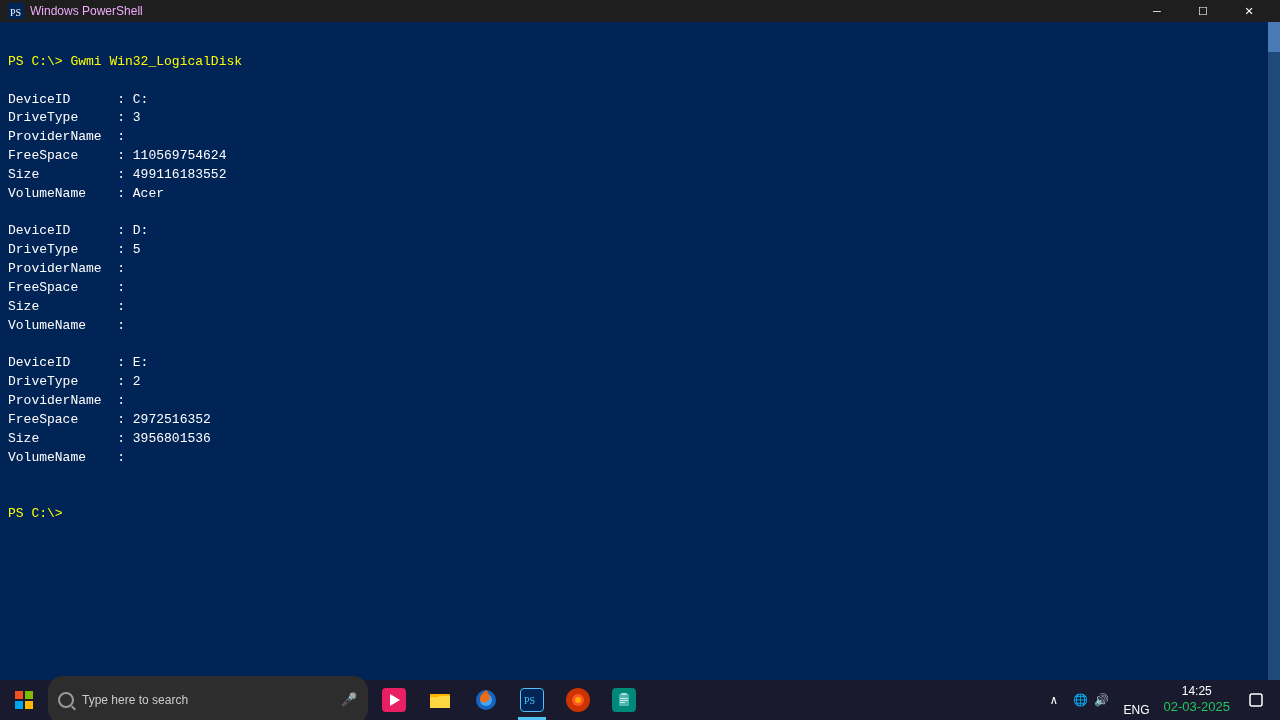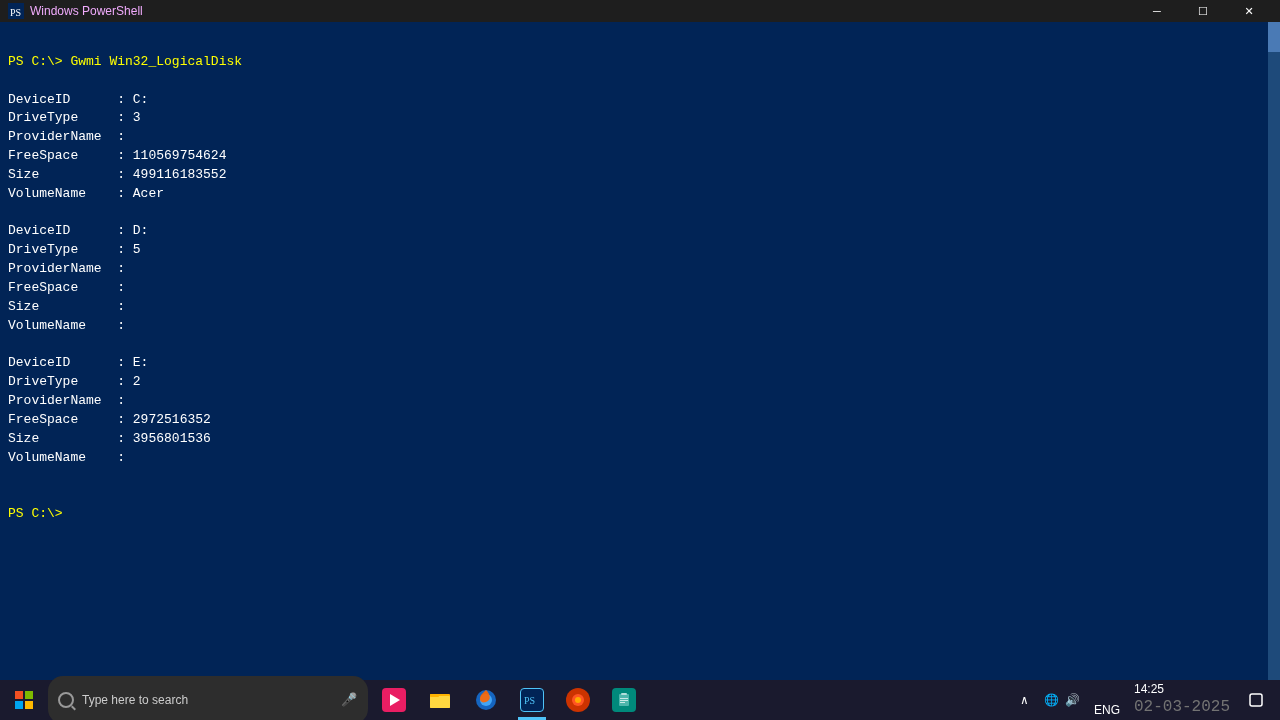--- a/index.html
+++ b/index.html
@@ -190,34 +190,34 @@
       padding: 0 6px;
       cursor: pointer;
     }
     .tray-icon {
       color: #fff;
       font-size: 12px;
     }
     .tray-datetime {
       display: flex;
       flex-direction: column;
-      align-items: flex-start;
+      align-items: center;
       cursor: pointer;
       padding: 2px 6px;
     }
     .tray-time {
       color: #fff;
       font-size: 12px;
       font-family: 'Segoe UI', Arial, sans-serif;
       line-height: 1.3;
     }
     .tray-date {
-      color: #737373;
-      font-size: 16px;
-      font-family: Liberation Mono, monospace;
+      color: #22c55e;
+      font-size: 13px;
+      font-family: Liberation Sans, sans-serif;
       line-height: 1.3;
     }
     .tray-notif {
       width: 32px;
       height: 40px;
       display: flex;
       align-items: center;
       justify-content: center;
       cursor: pointer;
       color: #fff;

